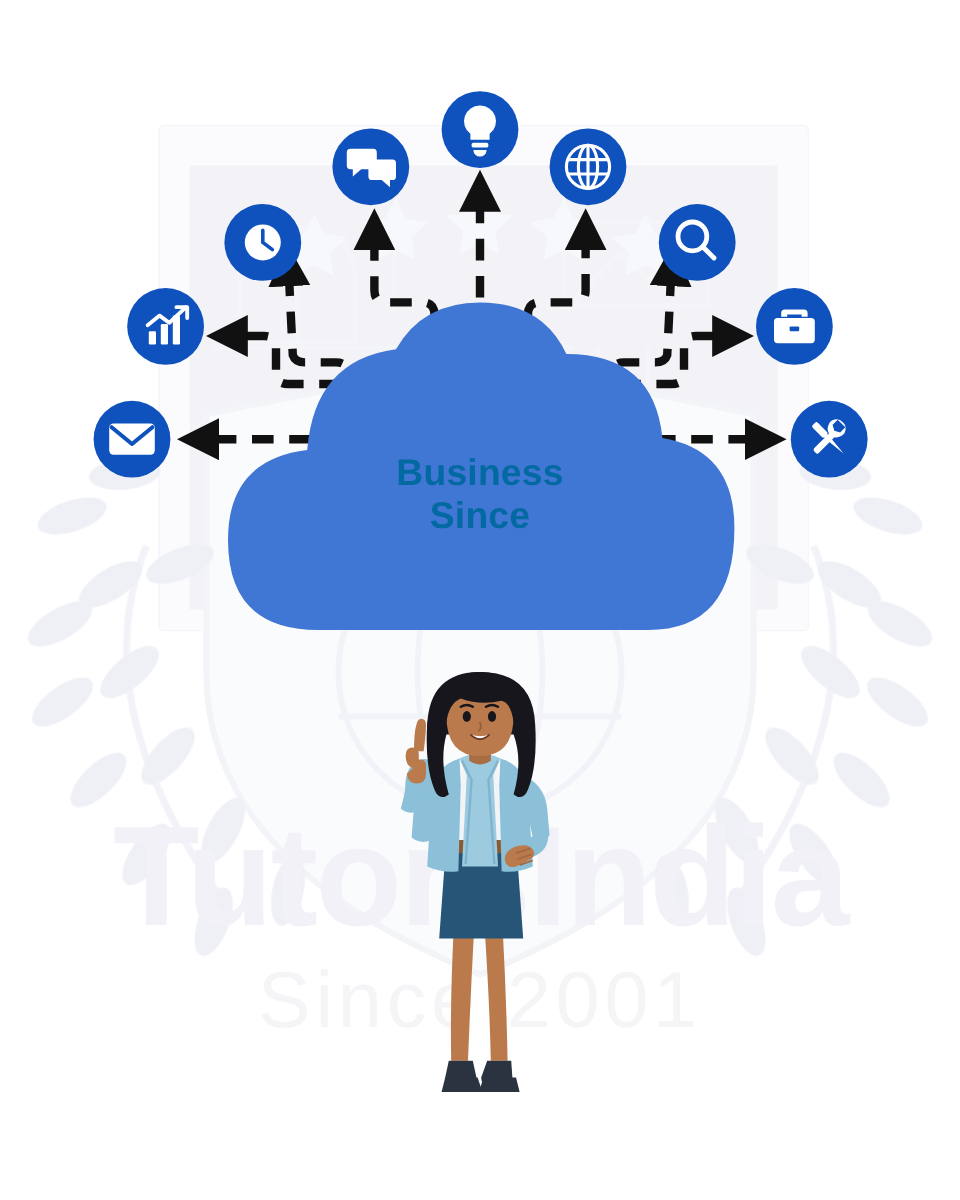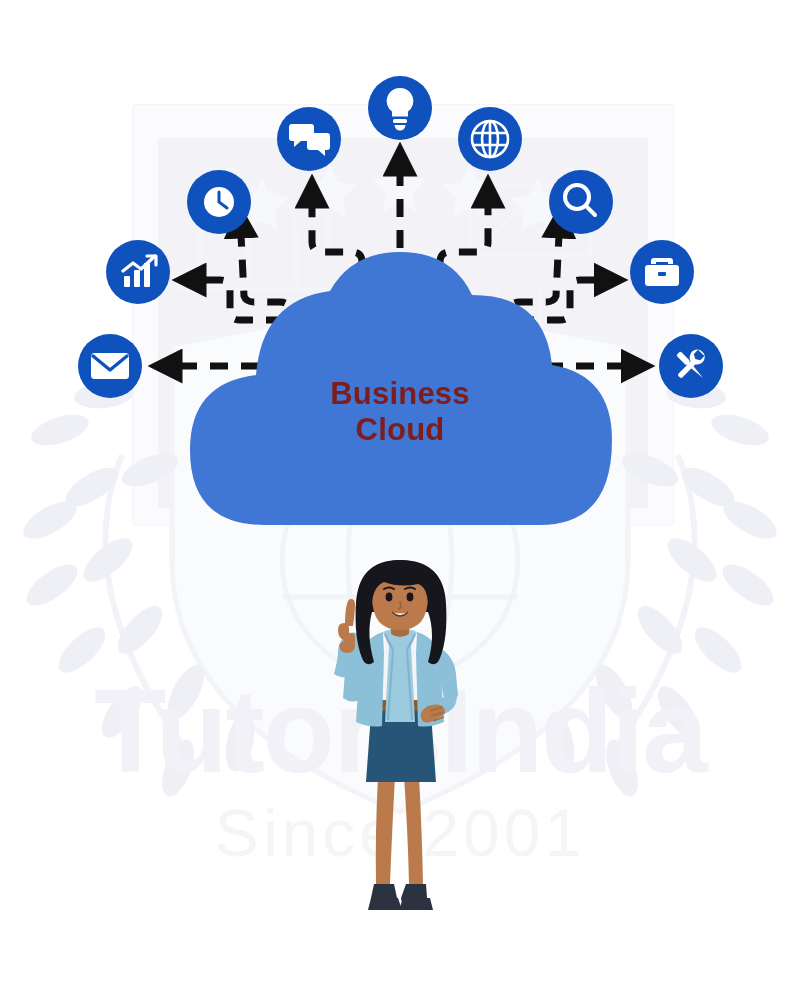--- a/index.html
+++ b/index.html
@@ -61,21 +61,21 @@
   }
 
   
   .main-svg{position:absolute;left:0;top:0;width:800px;height:1000px;}
 
   .cloud-label{
     position:absolute;
     left:250px;top:376px;
     width:300px;
     text-align:center;
-    color:#7f1d1d;
+    color:#0369a1;
     font-size:31px;
     font-weight:bold;
     line-height:1.16;
     letter-spacing:.2px;
   }
   .cloud-label span{display:block;}
 </style>
 </head>
 <body>
 
@@ -393,16 +393,16 @@
 
       <path d="M400 602 q2 5 -1 7" stroke="#9c6039" stroke-width="1.6" fill="none" stroke-linecap="round"></path>
 
       <path d="M392 612 q8 7 16 0 q-8 3 -16 0 z" fill="#ffffff"></path>
       <path d="M392 612 q8 8 16 0" stroke="#6d3a26" stroke-width="1.6" fill="none"></path>
     </g>
   </svg>
 
   <div class="cloud-label">
     <span>Business</span>
-    <span>Cloud</span>
+    <span>Since</span>
   </div>
 
 </div>
 
 </body></html>

